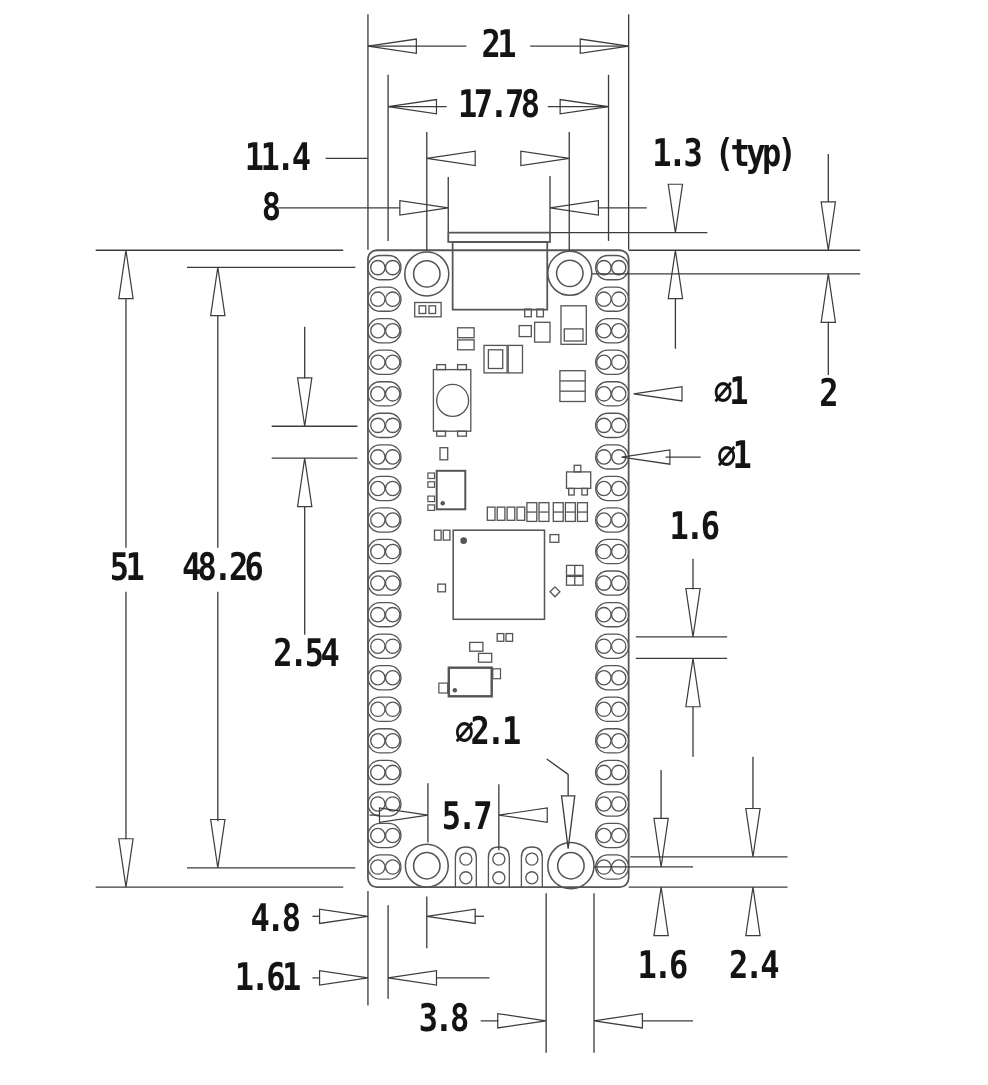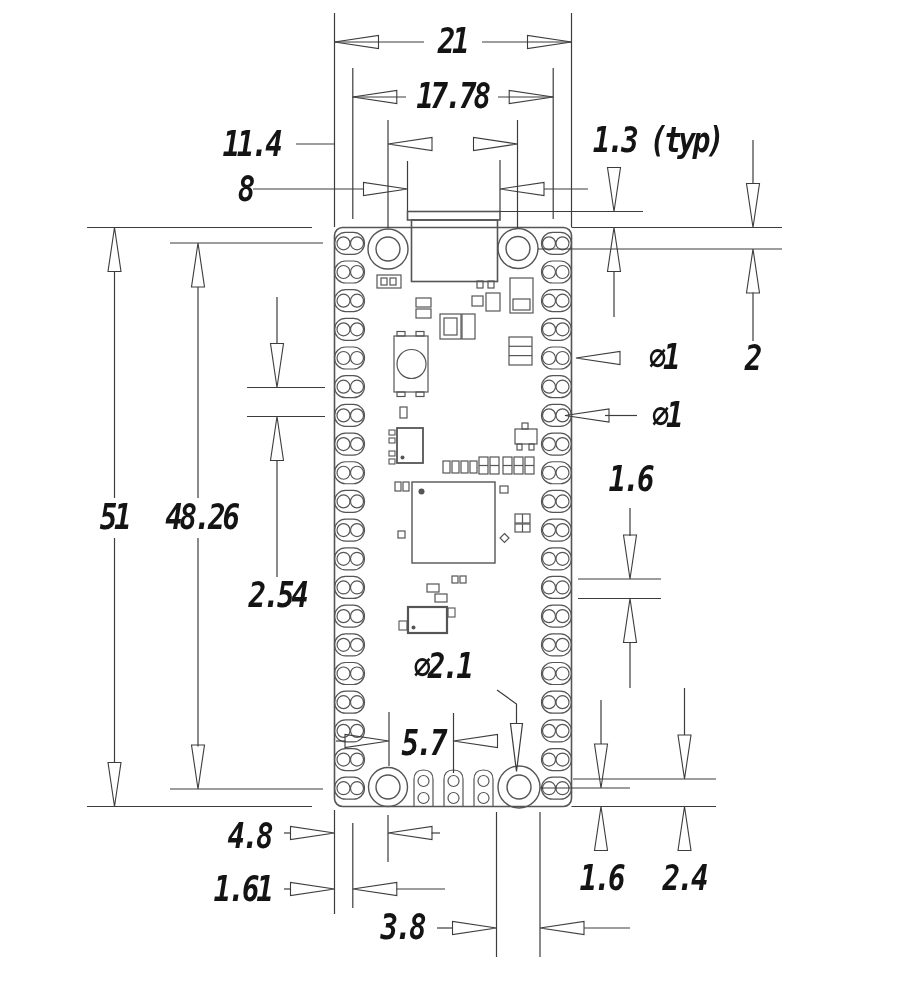--- a/index.html
+++ b/index.html
@@ -1,17 +1,17 @@
 <!DOCTYPE html>
 <html><head>
 <meta charset="utf-8">
 <style>
   html,body{margin:0;padding:0;background:#ffffff;}
   .canvas{position:relative;width:883px;height:986px;background:#ffffff;overflow:hidden;
-          font-family:"DejaVu Sans Mono", monospace;font-style:italic;}
+          font-family:"DejaVu Sans Mono", monospace;}
   .canvas svg{position:absolute;left:0;top:0;}
   .dim-label{
     position:absolute;
     transform:translate(-50%,-50%) scale(0.94,1.12);
     font-weight:bold;
     font-size:31px;
     letter-spacing:-3.5px;
     color:#141414;
     white-space:nowrap;
     line-height:1;

